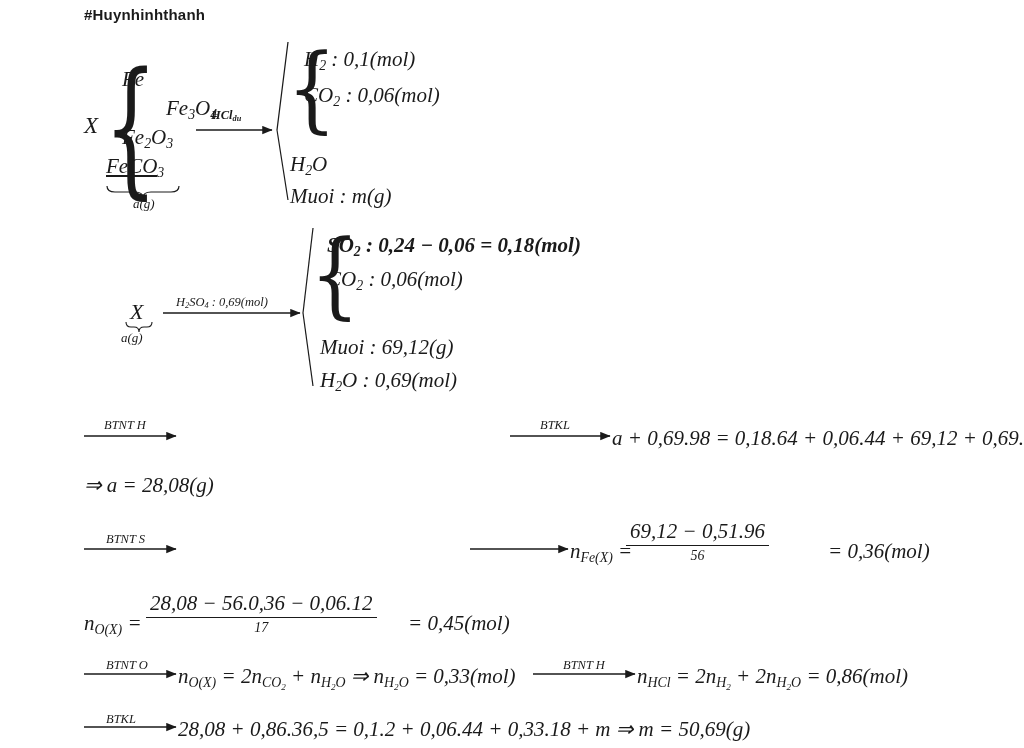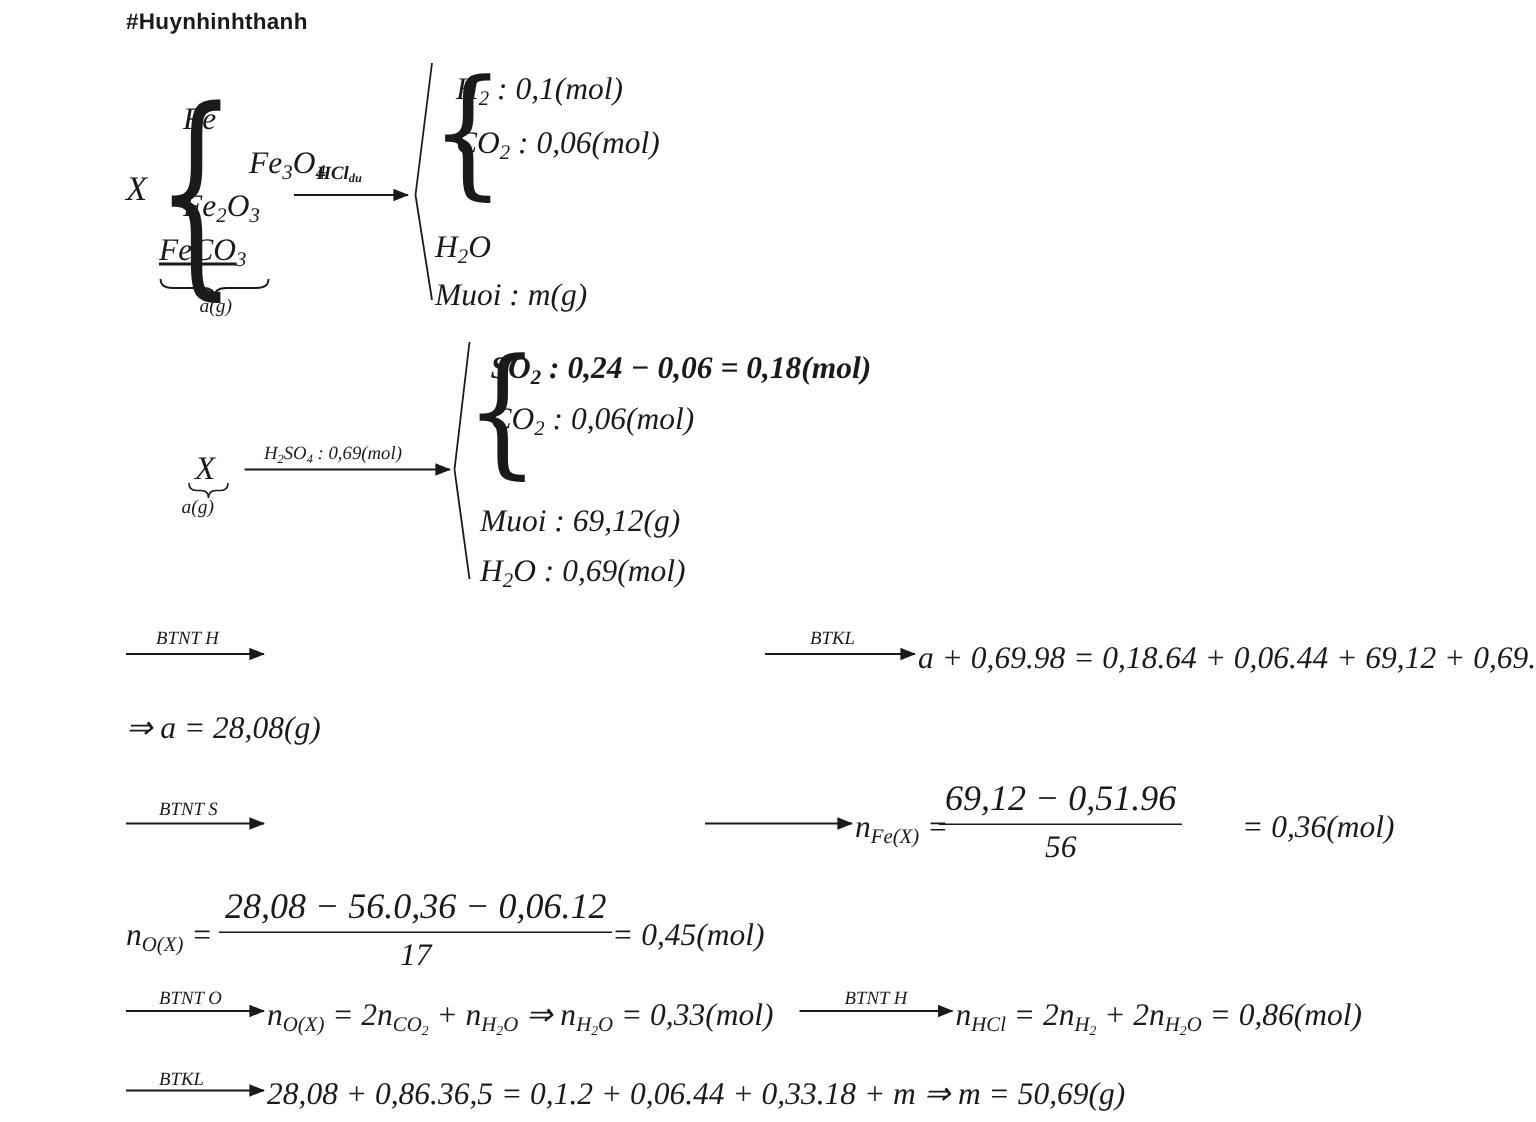--- a/index.html
+++ b/index.html
@@ -69,28 +69,28 @@
 
   .frac {
     display: inline-block;
     vertical-align: middle;
     text-align: center;
     margin: 0 4px;
   }
   .frac .num {
     display: block;
     padding: 0 4px 1px 4px;
-    font-size: 24px;
+    font-size: 21px;
     text-align: center;
   }
   .frac .den {
     display: block;
     border-top: 1.3px solid #1a1a1a;
     padding: 1px 4px 0 4px;
-    font-size: 21px;
+    font-size: 14px;
   }
   .arrowlabel {
     position: absolute;
     font-family: "Liberation Serif", serif;
     font-style: italic;
     font-size: 12.5px;
     white-space: nowrap;
   }
   .underbrace-lbl {
     position: absolute;

